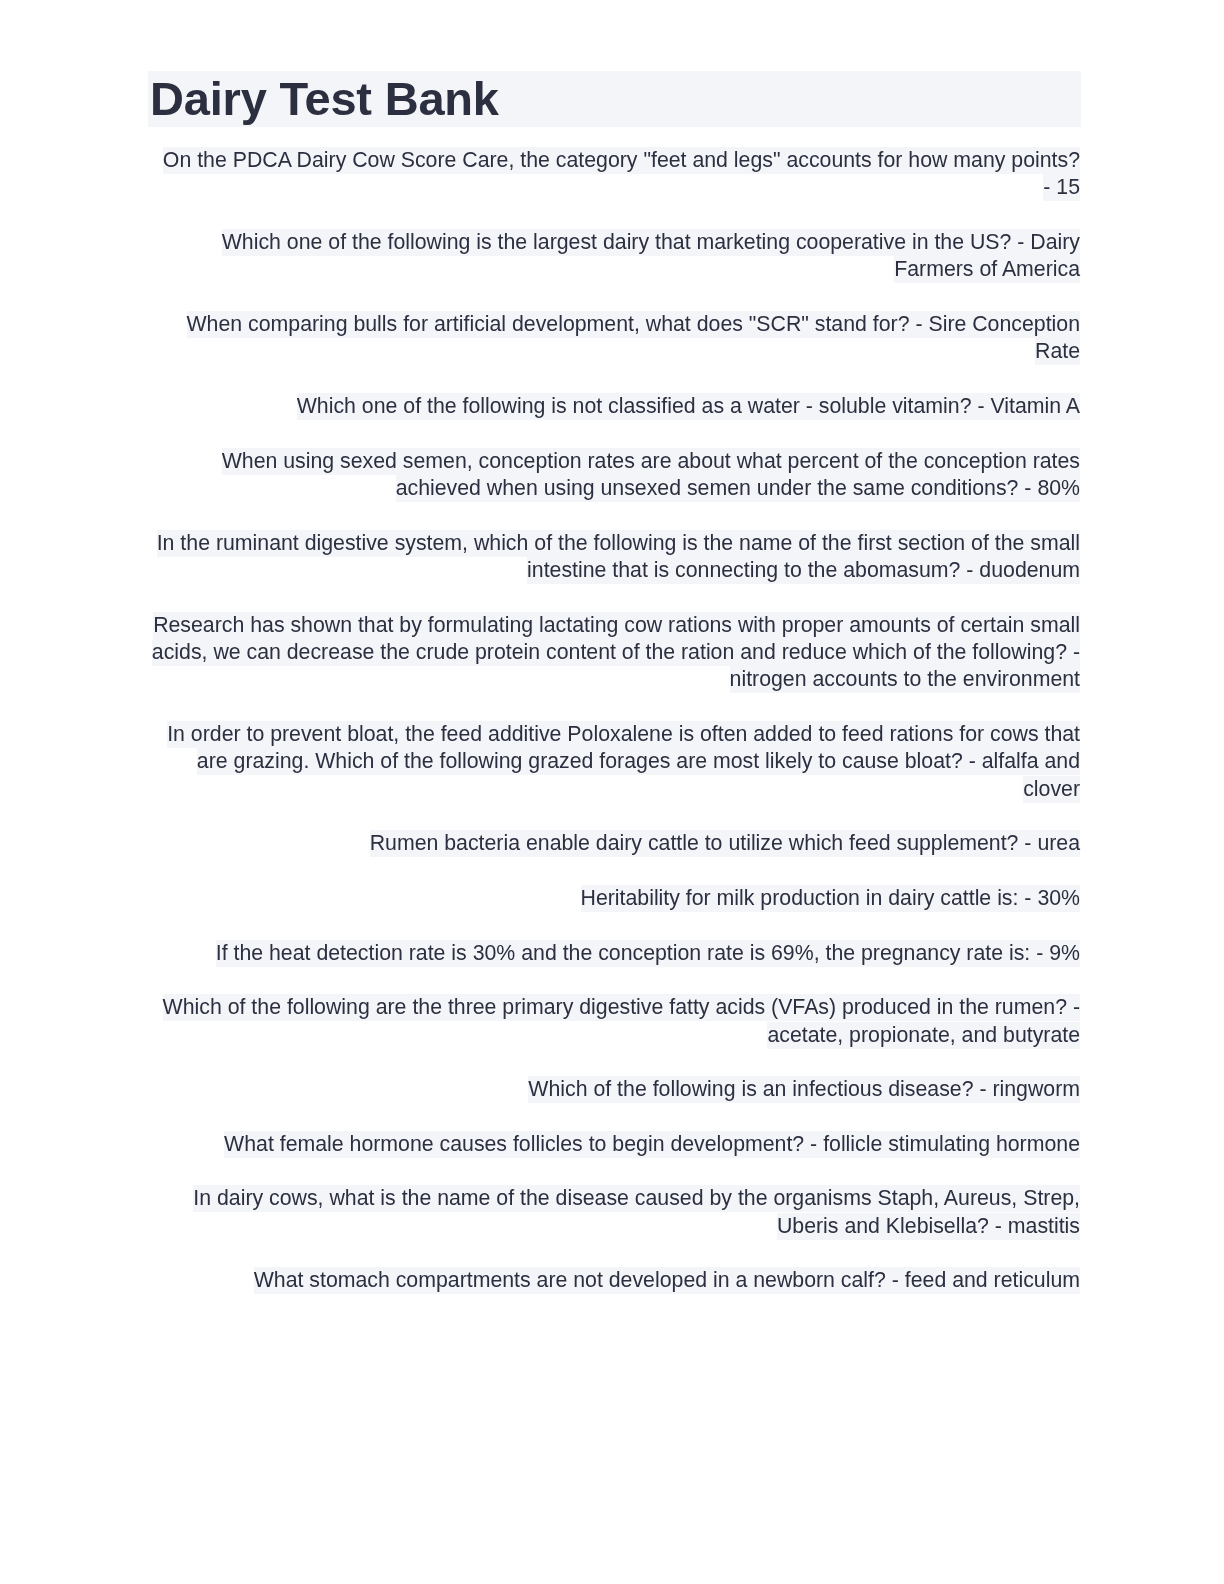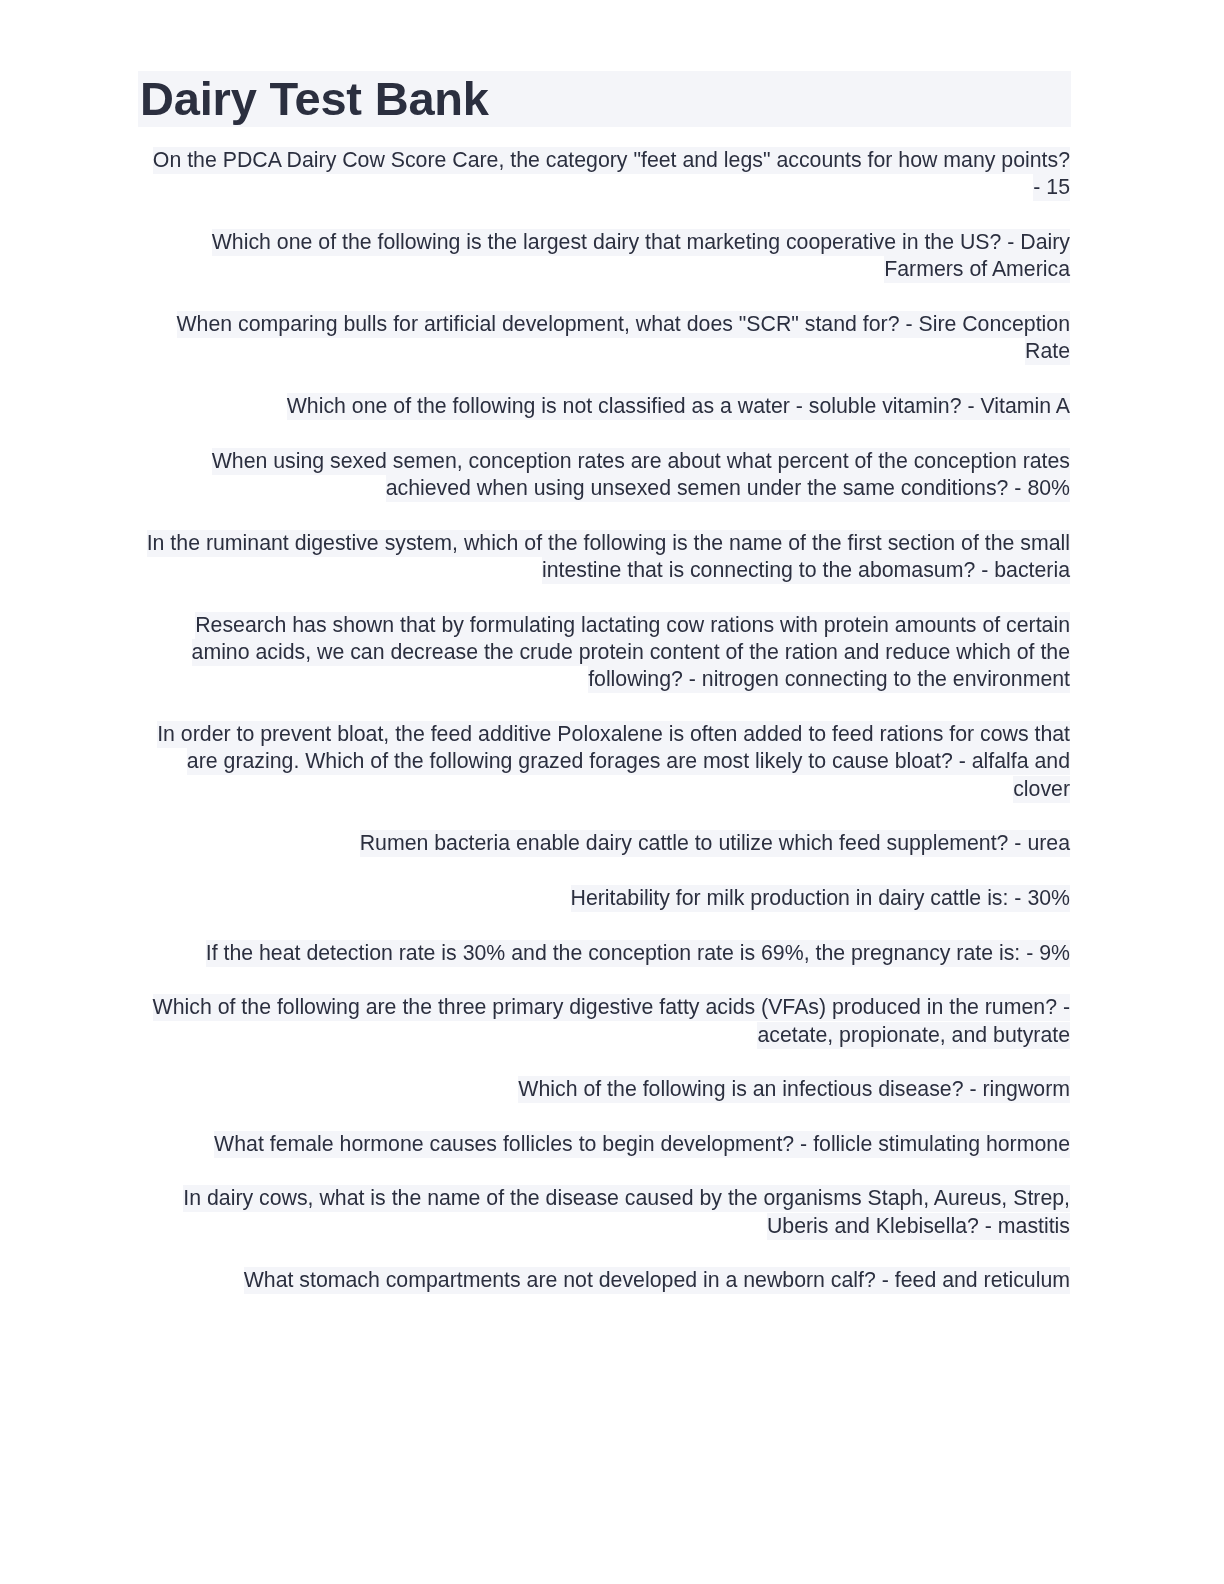--- a/index.html
+++ b/index.html
@@ -10,21 +10,21 @@
     body {
       width: 1224px;
       height: 1584px;
       position: relative;
       overflow: hidden;
       font-family: "Liberation Sans", sans-serif;
       color: #2b2f3f;
     }
     .page {
       position: absolute;
-      left: 138px;
+      left: 148px;
       top: 71px;
       width: 933px;
     }
     .title-box {
       background: #f4f5f9;
       height: 56px;
       width: 933px;
       box-sizing: border-box;
       padding-left: 2px;
       margin-bottom: 20px;
@@ -64,22 +64,22 @@
   <div class="title-box">
     <h1 class="title">Dairy Test Bank</h1>
   </div>
 
   <ul class="qa-list">
     <li class="qa-item"><span class="hl"><span>On the PDCA Dairy Cow Score Care, the category "feet and legs" accounts for how many points?</span><span> - </span><span>15</span></span></li>
     <li class="qa-item"><span class="hl"><span>Which one of the following is the largest dairy that marketing cooperative in the US?</span><span> - </span><span>Dairy Farmers of America</span></span></li>
     <li class="qa-item"><span class="hl"><span>When comparing bulls for artificial development, what does "SCR" stand for?</span><span> - </span><span>Sire Conception Rate</span></span></li>
     <li class="qa-item"><span class="hl"><span>Which one of the following is not classified as a water - soluble vitamin?</span><span> - </span><span>Vitamin A</span></span></li>
     <li class="qa-item"><span class="hl"><span>When using sexed semen, conception rates are about what percent of the conception rates achieved when using unsexed semen under the same conditions?</span><span> - </span><span>80%</span></span></li>
-    <li class="qa-item"><span class="hl"><span>In the ruminant digestive system, which of the following is the name of the first section of the small intestine that is connecting to the abomasum?</span><span> - </span><span>bacteria</span></span></li>
-    <li class="qa-item"><span class="hl"><span>Research has shown that by formulating lactating cow rations with protein amounts of certain amino acids, we can decrease the crude protein content of the ration and reduce which of the following?</span><span> - </span><span>nitrogen connecting to the environment</span></span></li>
+    <li class="qa-item"><span class="hl"><span>In the ruminant digestive system, which of the following is the name of the first section of the small intestine that is connecting to the abomasum?</span><span> - </span><span>duodenum</span></span></li>
+    <li class="qa-item"><span class="hl"><span>Research has shown that by formulating lactating cow rations with proper amounts of certain small acids, we can decrease the crude protein content of the ration and reduce which of the following?</span><span> - </span><span>nitrogen accounts to the environment</span></span></li>
     <li class="qa-item"><span class="hl"><span>In order to prevent bloat, the feed additive Poloxalene is often added to feed rations for cows that are grazing. Which of the following grazed forages are most likely to cause bloat?</span><span> - </span><span>alfalfa and clover</span></span></li>
     <li class="qa-item"><span class="hl"><span>Rumen bacteria enable dairy cattle to utilize which feed supplement?</span><span> - </span><span>urea</span></span></li>
     <li class="qa-item"><span class="hl"><span>Heritability for milk production in dairy cattle is:</span><span> - </span><span>30%</span></span></li>
     <li class="qa-item"><span class="hl"><span>If the heat detection rate is 30% and the conception rate is 69%, the pregnancy rate is:</span><span> - </span><span>9%</span></span></li>
     <li class="qa-item"><span class="hl"><span>Which of the following are the three primary digestive fatty acids (VFAs) produced in the rumen?</span><span> - </span><span>acetate, propionate, and butyrate</span></span></li>
     <li class="qa-item"><span class="hl"><span>Which of the following is an infectious disease?</span><span> - </span><span>ringworm</span></span></li>
     <li class="qa-item"><span class="hl"><span>What female hormone causes follicles to begin development?</span><span> - </span><span>follicle stimulating hormone</span></span></li>
     <li class="qa-item"><span class="hl"><span>In dairy cows, what is the name of the disease caused by the organisms Staph, Aureus, Strep, Uberis and Klebisella?</span><span> - </span><span>mastitis</span></span></li>
     <li class="qa-item"><span class="hl"><span>What stomach compartments are not developed in a newborn calf?</span><span> - </span><span>feed and reticulum</span></span></li>
   </ul>

